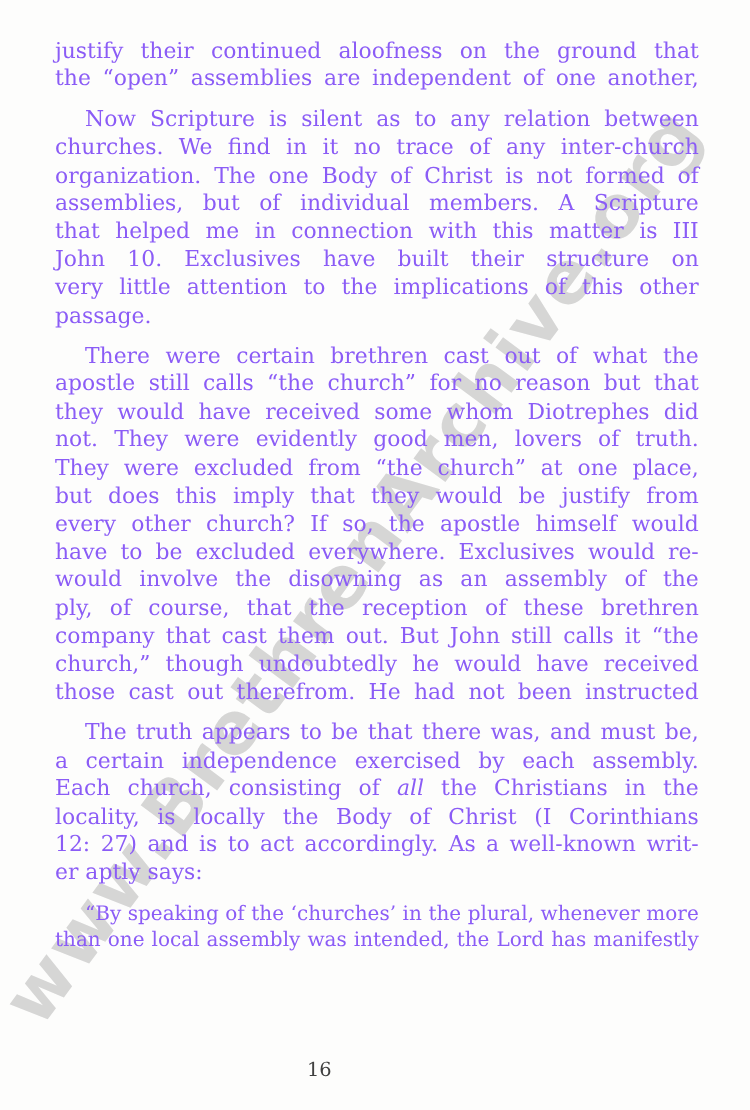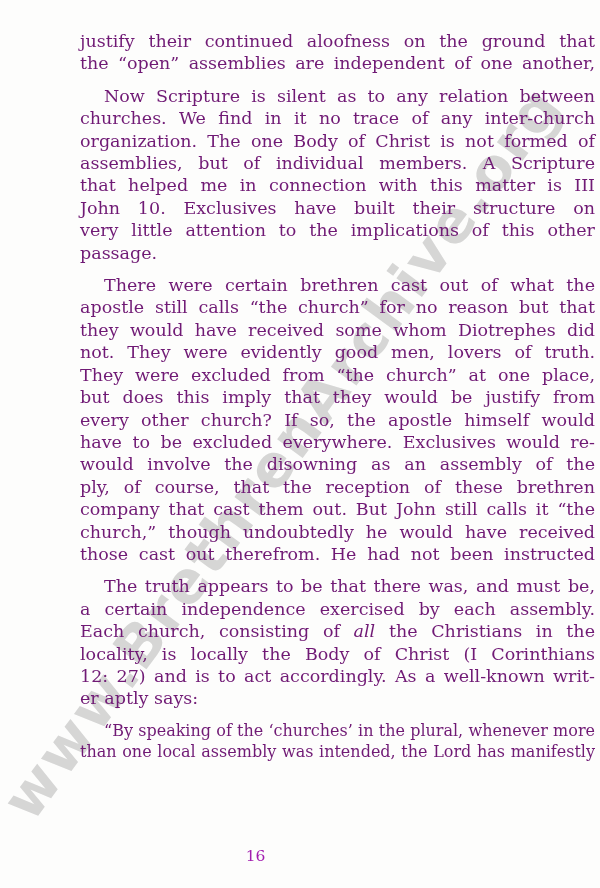--- a/index.html
+++ b/index.html
@@ -28,23 +28,22 @@
     color: rgba(150, 150, 150, 0.38);
     white-space: nowrap;
     user-select: none;
     z-index: 1;
   }
   .text-block {
     position: absolute;
     left: 44px;
     top: 30px;
     width: 515px;
-    color: #701a75;
+    color: #8b5cf6;
     z-index: 2;
-    margin-left: 36px;
   }
   .para {
     margin: 0 0 10px 0;
     font-size: 17.5px;
     line-height: 22.4px;
   }
   .para.small {
     font-size: 16px;
     line-height: 21px;
     margin-bottom: 0;
@@ -62,21 +61,21 @@
   .line em {
     font-style: italic;
   }
   .pagenum {
     position: absolute;
     left: 0;
     top: 847px;
     width: 511px;
     text-align: center;
     font-size: 15.5px;
-    color: #a21caf;
+    color: #404040;
     z-index: 2;
   }
 </style>
 </head>
 <body>
 
 <div class="page">
 
   <div class="watermark">www.BrethrenArchive.org</div>
 

